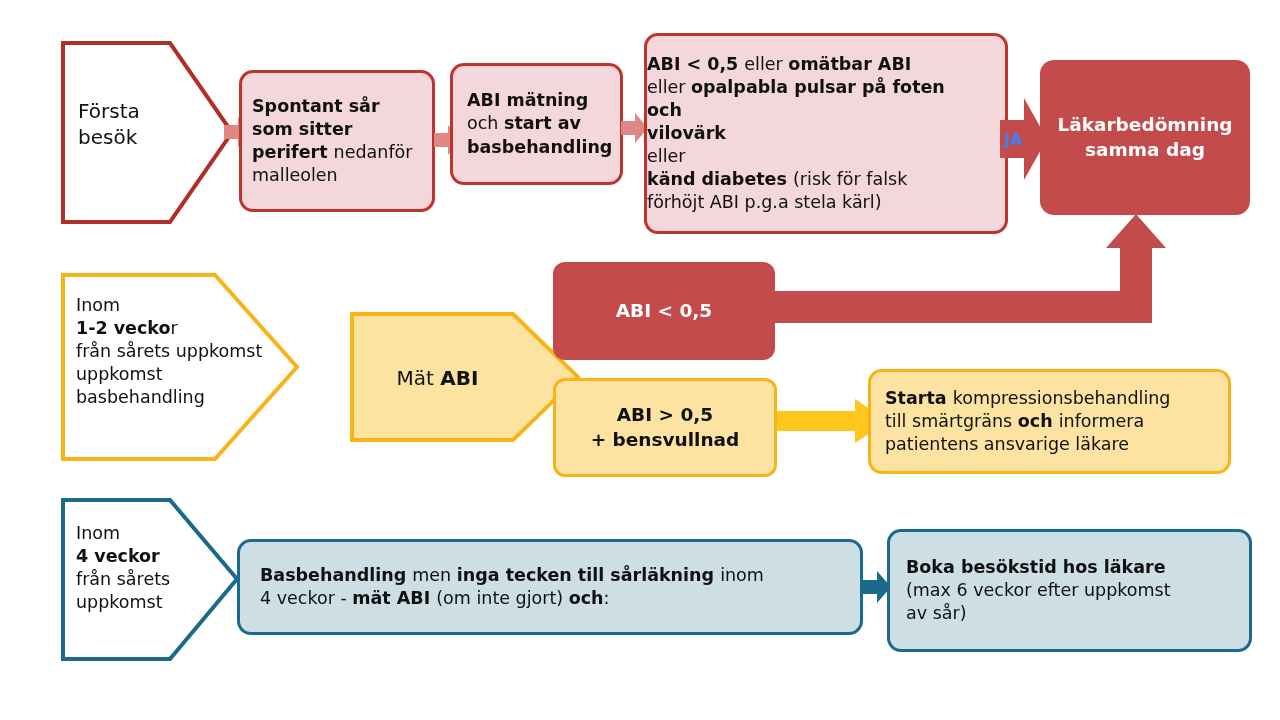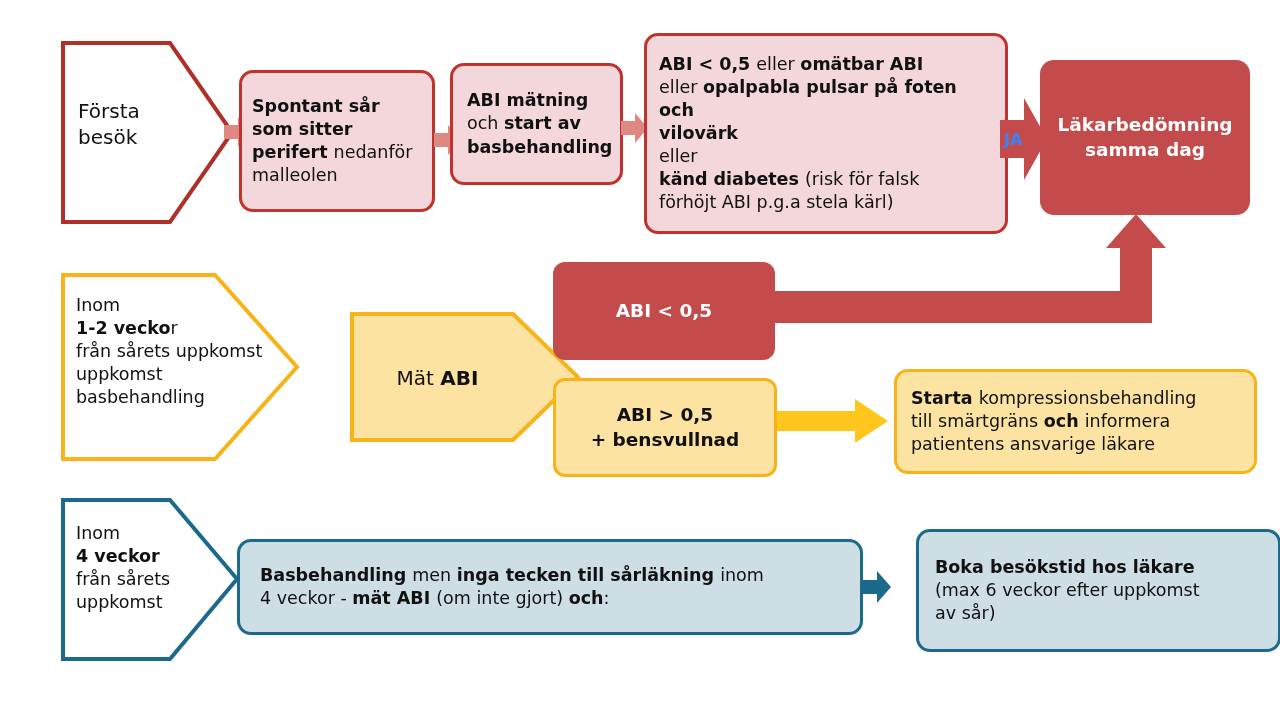--- a/index.html
+++ b/index.html
@@ -87,21 +87,21 @@
       <b>ABI mätning</b><br>
       <span>och </span><b>start av</b><br>
       <b>basbehandling</b>
     </div>
   </div>
 
   <svg class="conn" style="left:621px;top:112px;" width="28" height="32" viewBox="0 0 28 32">
     <polygon points="0,9 14,9 14,1 27,16 14,31 14,23 0,23" fill="#DD8882"></polygon>
   </svg>
 
-  <div class="node rbox pink" style="left:644px;top:33px;width:364px;height:201px;padding:8px 12px;">
+  <div class="node rbox pink" style="left:644px;top:33px;width:364px;height:201px;padding:8px 0;">
     <div class="txt l t17">
       <b>ABI &lt; 0,5 </b><span>eller </span><b>omätbar ABI</b><br>
       <span>eller </span><b>opalpabla pulsar på foten</b><br>
       <b>och</b><br>
       <b>vilovärk</b><br>
       <span>eller</span><br>
       <b>känd diabetes </b><span>(risk för falsk</span><br>
       <span>förhöjt ABI p.g.a stela kärl)</span>
     </div>
   </div>
@@ -161,21 +161,21 @@
   </svg>
 
   <div class="node rbox yellowfill" style="left:553px;top:378px;width:224px;height:99px;padding:8px 12px;border-radius:12px;">
     <div class="txt l t18 center">
       
       <b>ABI &gt; 0,5</b><br>
       <b>+ bensvullnad</b>
     </div>
   </div>
 
-  <div class="node rbox yellowfill" style="left:894px;top:369px;width:363px;height:105px;padding:8px 14px;">
+  <div class="node rbox yellowfill" style="left:868px;top:369px;width:363px;height:105px;padding:8px 14px;">
     <div class="txt l t17">
       <b>Starta </b><span>kompressionsbehandling</span><br>
       <span>till smärtgräns </span><b>och </b><span>informera</span><br>
       <span>patientens ansvarige läkare</span>
     </div>
   </div>
 
   <div class="penta" style="left:60px;top:497px;width:180px;height:165px;">
     <svg width="180" height="165" viewBox="0 0 180 165">
       <polygon points="3,3 110,3 177,82 110,162 3,162" fill="#ffffff" stroke="#1B6A8C" stroke-width="4"></polygon>
@@ -192,21 +192,21 @@
     <div class="txt l t17">
       <b>Basbehandling </b><span>men </span><b>inga tecken till sårläkning </b><span>inom</span><br>
       <span>4 veckor - </span><b>mät ABI </b><span>(om inte gjort) </span><b>och</b><span>:</span>
     </div>
   </div>
 
   <svg class="conn" style="left:862px;top:570px;" width="30" height="34" viewBox="0 0 30 34">
     <polygon points="0,10 15,10 15,1 29,17 15,33 15,24 0,24" fill="#1B6A8C"></polygon>
   </svg>
 
-  <div class="node rbox bluefill" style="left:887px;top:529px;width:365px;height:123px;padding:8px 16px;margin-left:29px;">
+  <div class="node rbox bluefill" style="left:887px;top:529px;width:365px;height:123px;padding:8px 16px;">
     <div class="txt l t17">
       <b>Boka besökstid hos läkare</b><br>
       <span>(max 6 veckor efter uppkomst</span><br>
       <span>av sår)</span>
     </div>
   </div>
 
 </div>
 
 </body></html>

